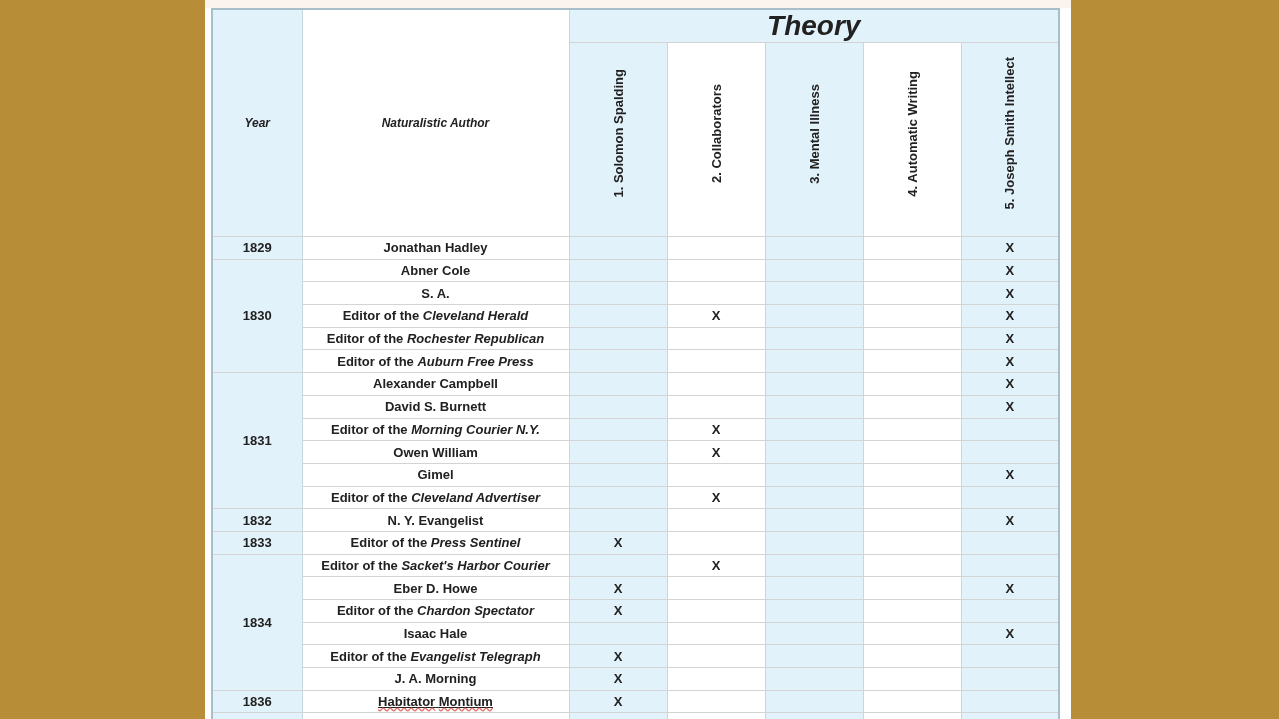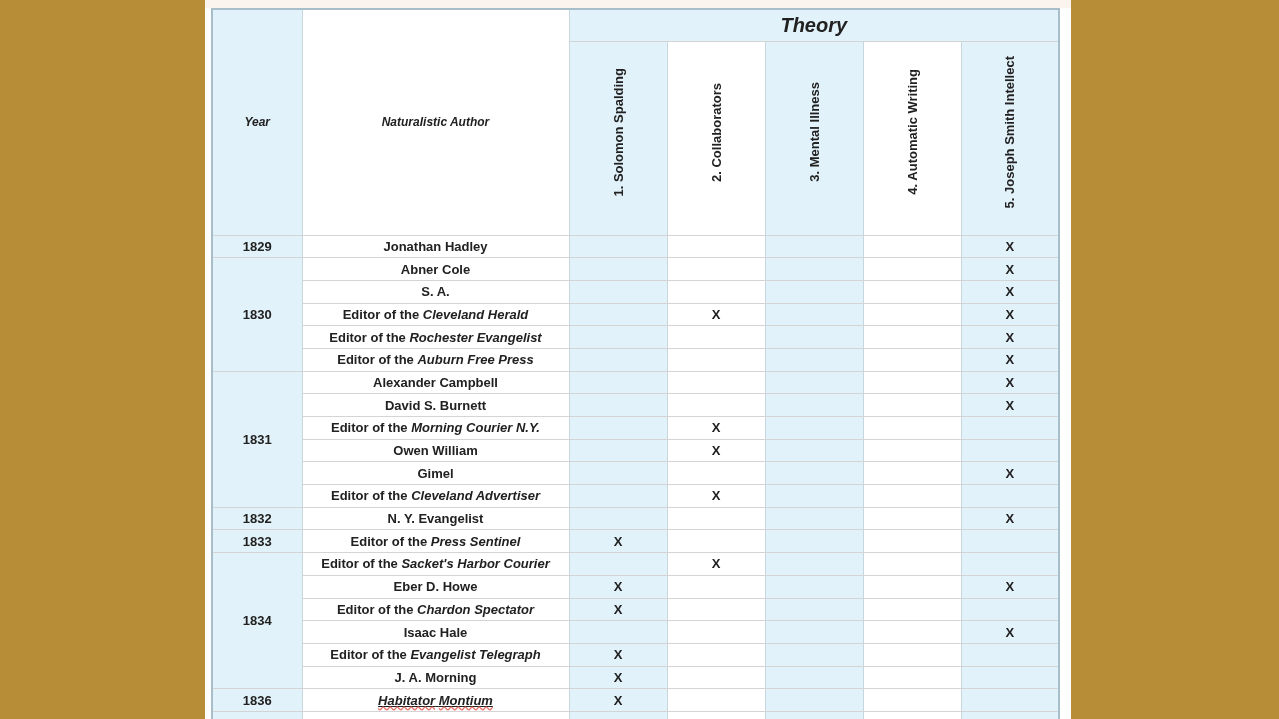--- a/index.html
+++ b/index.html
@@ -34,21 +34,21 @@
     border-color: #d4d4d4 #c8d6dd;
     text-align: center;
     vertical-align: middle;
     overflow: hidden;
   }
   table.theory-table { border: 2px solid #a8bfca; }
   .blue  { background: #e2f2fa; }
   .white { background: #ffffff; }
   .theory-h {
     height: 32px;
-    font-size: 20px;
+    font-size: 28px;
     font-weight: bold;
     font-style: italic;
   }
   .year-h, .author-h {
     font-size: 12px;
     font-weight: bold;
     font-style: italic;
   }
   .rot-row th { height: 194px; vertical-align: bottom; }
   .rot-text {
@@ -65,21 +65,20 @@
     font-weight: bold;
     line-height: 1;
   }
   .author-cell i { }
   .underlined { text-decoration: underline; text-decoration-thickness: 1px; }
   .misspelled {
     text-decoration-line: underline;
     text-decoration-style: wavy;
     text-decoration-color: #e8736c;
     text-decoration-skip-ink: none;
-    font-style: italic;
   }
   tr.partial-row { height: 10px; }
 </style>
 </head>
 <body>
 
 <div class="stage">
   <div class="page">
     <div class="top-strip"></div>
     <table class="theory-table">
@@ -145,21 +144,21 @@
           </tr>
           <tr>
             <td class="author-cell white"><span><span>Editor of the </span><i>Cleveland Herald</i></span></td>
             <td class="mark-cell blue"></td>
             <td class="mark-cell white">X</td>
             <td class="mark-cell blue"></td>
             <td class="mark-cell white"></td>
             <td class="mark-cell blue">X</td>
           </tr>
           <tr>
-            <td class="author-cell white"><span><span>Editor of the </span><i>Rochester Evangelist</i></span></td>
+            <td class="author-cell white"><span><span>Editor of the </span><i>Rochester Republican</i></span></td>
             <td class="mark-cell blue"></td>
             <td class="mark-cell white"></td>
             <td class="mark-cell blue"></td>
             <td class="mark-cell white"></td>
             <td class="mark-cell blue">X</td>
           </tr>
           <tr>
             <td class="author-cell white"><span><span>Editor of the </span><i>Auburn Free Press</i></span></td>
             <td class="mark-cell blue"></td>
             <td class="mark-cell white"></td>

